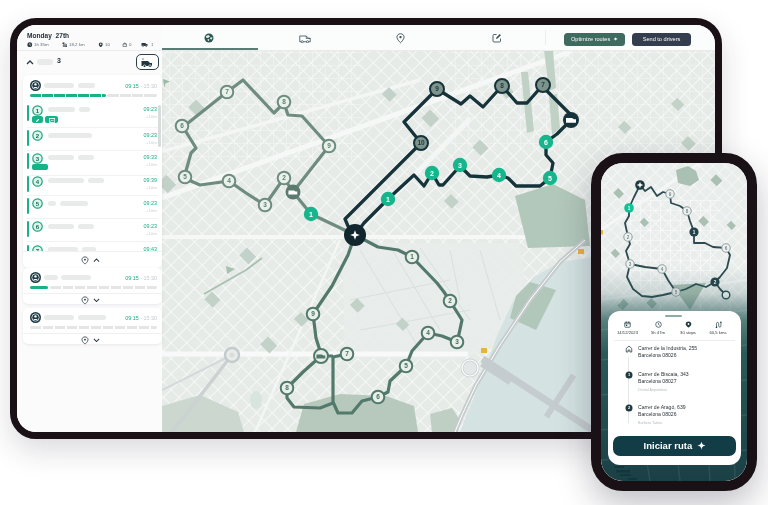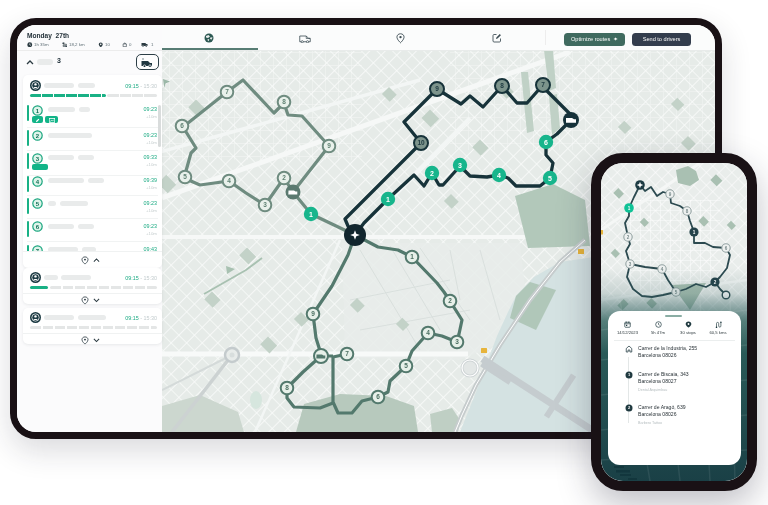--- a/index.html
+++ b/index.html
@@ -645,14 +645,15 @@
     <div class="abs" style="left:30px;top:59.5px;font-size:5.1px;color:#2a3338;line-height:7px;">Carrer de Biscaia, 343<br>Barcelona 08027</div>
     <div class="abs" style="left:30px;top:76.5px;font-size:3.7px;color:#b6bec0;">Dental Arquimbau</div>
 
     <svg class="abs" style="left:16.5px;top:93px;" width="8" height="8" viewBox="0 0 16 16">
         <circle cx="8" cy="8" r="7" fill="#203a40"></circle>
         <text x="8" y="10.8" font-size="8" font-weight="bold" fill="#fff" text-anchor="middle" font-family="Liberation Sans,sans-serif">2</text>
       </svg>
     <div class="abs" style="left:30px;top:92.5px;font-size:5.1px;color:#2a3338;line-height:7px;">Carrer de Aragó, 639<br>Barcelona 08026</div>
     <div class="abs" style="left:30px;top:109.5px;font-size:3.7px;color:#b6bec0;">Barbero Tattoo</div>
 
+    <div class="abs" style="left:5px;top:125px;width:123px;height:20px;background:#123c46;border-radius:7px;color:#ffffff;font-size:9.5px;font-weight:bold;text-align:center;line-height:20px;">Iniciar ruta&nbsp; ✦</div>
   </div>
 </div>
 
 </body></html>

